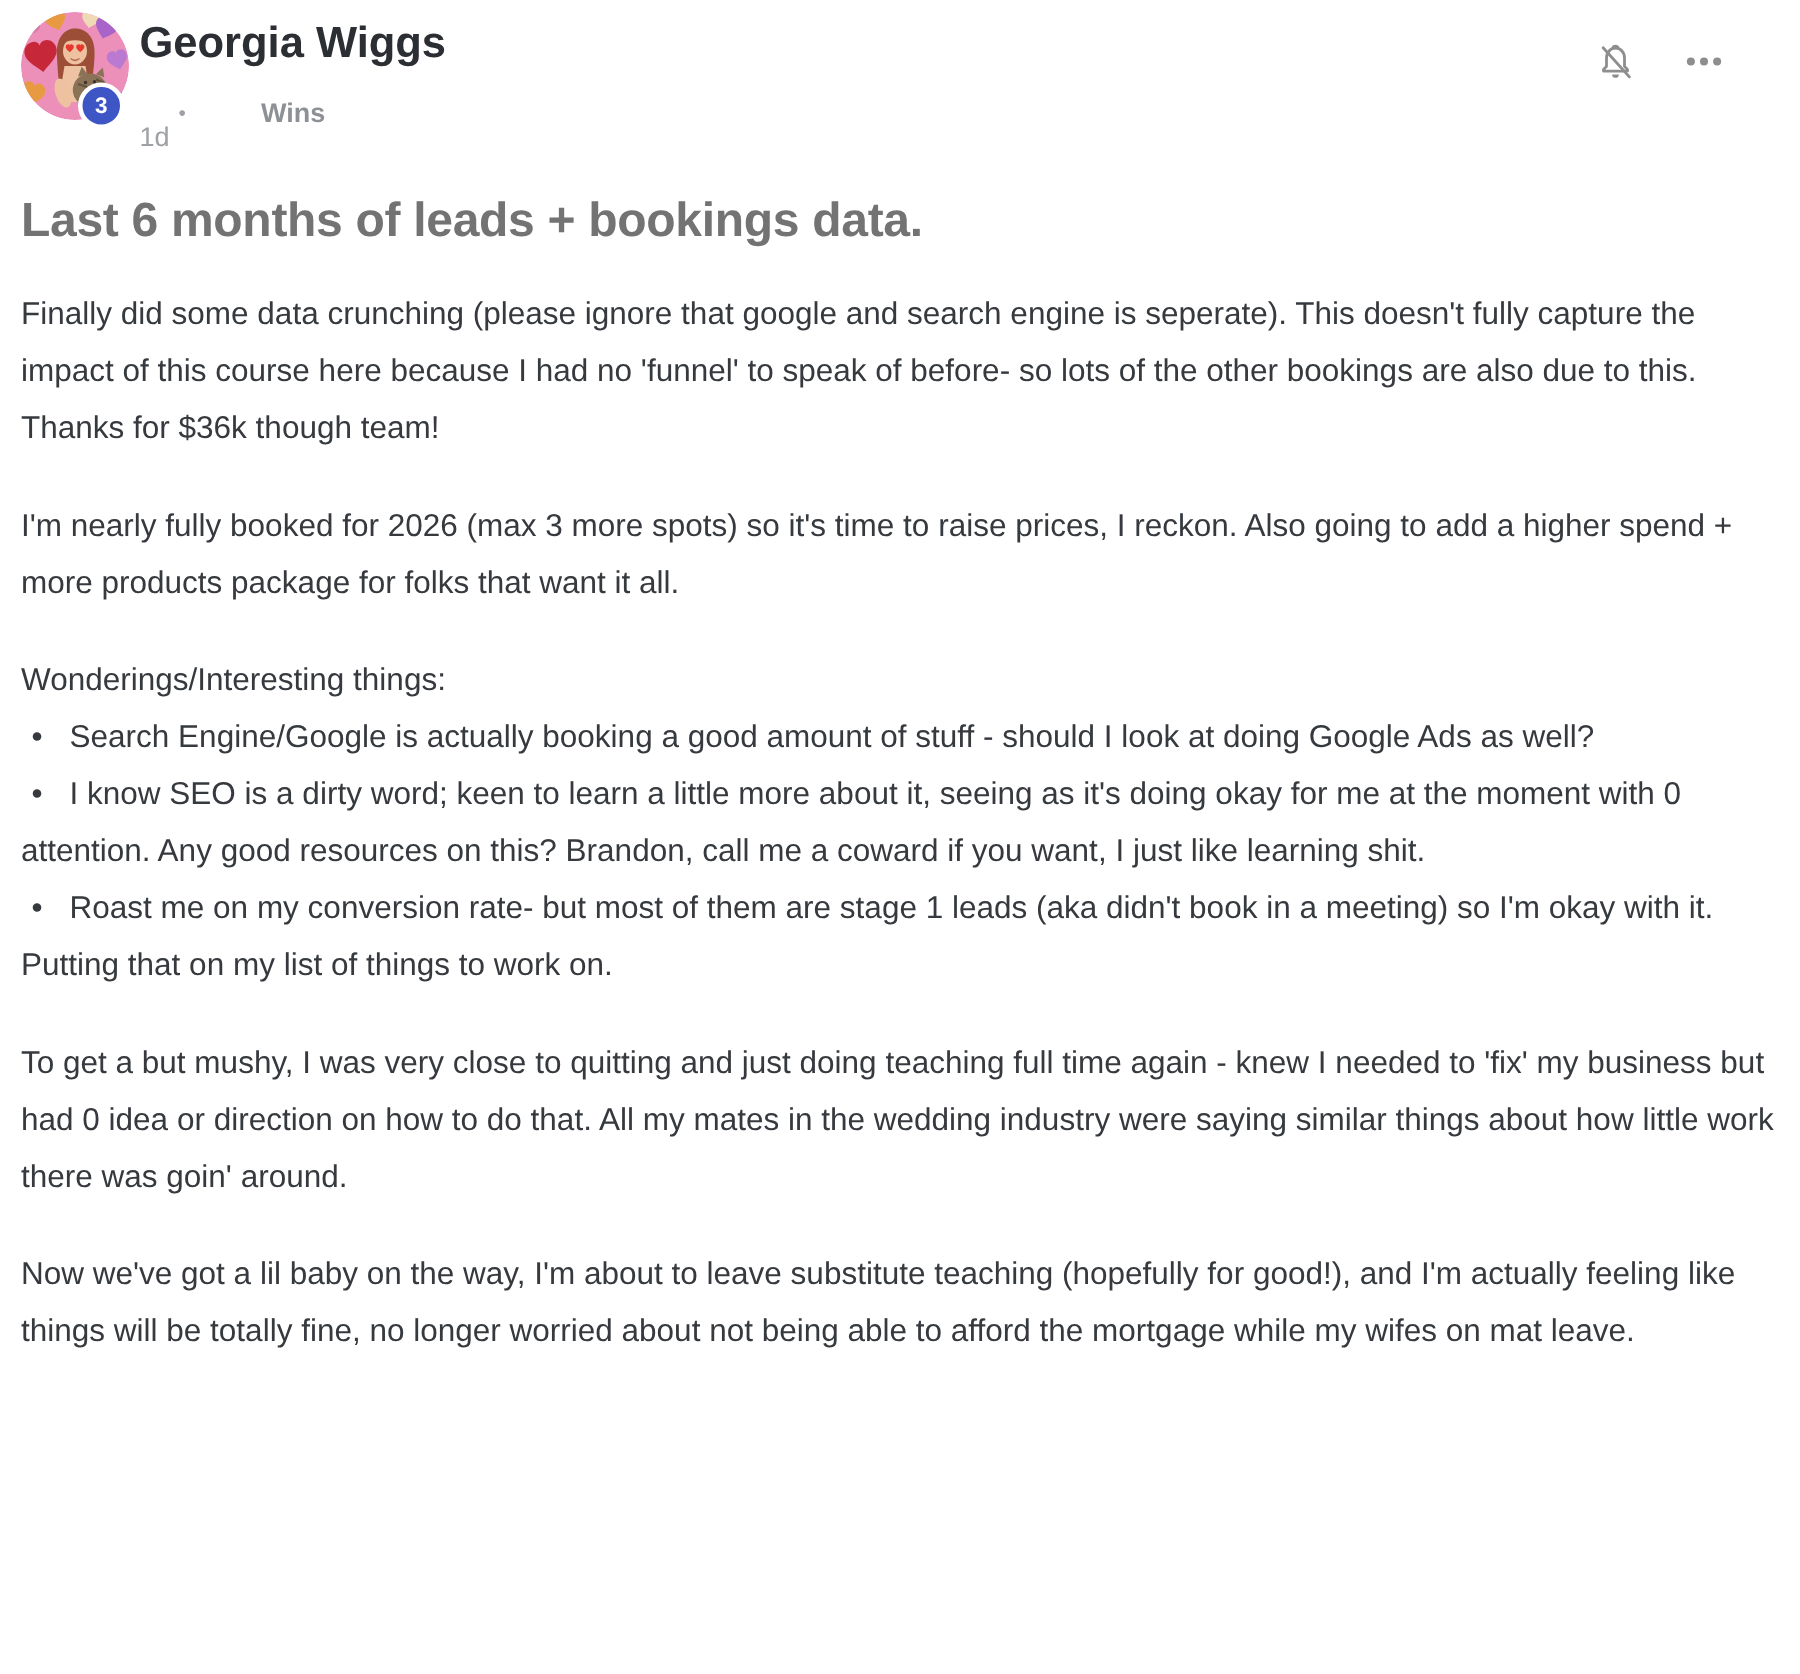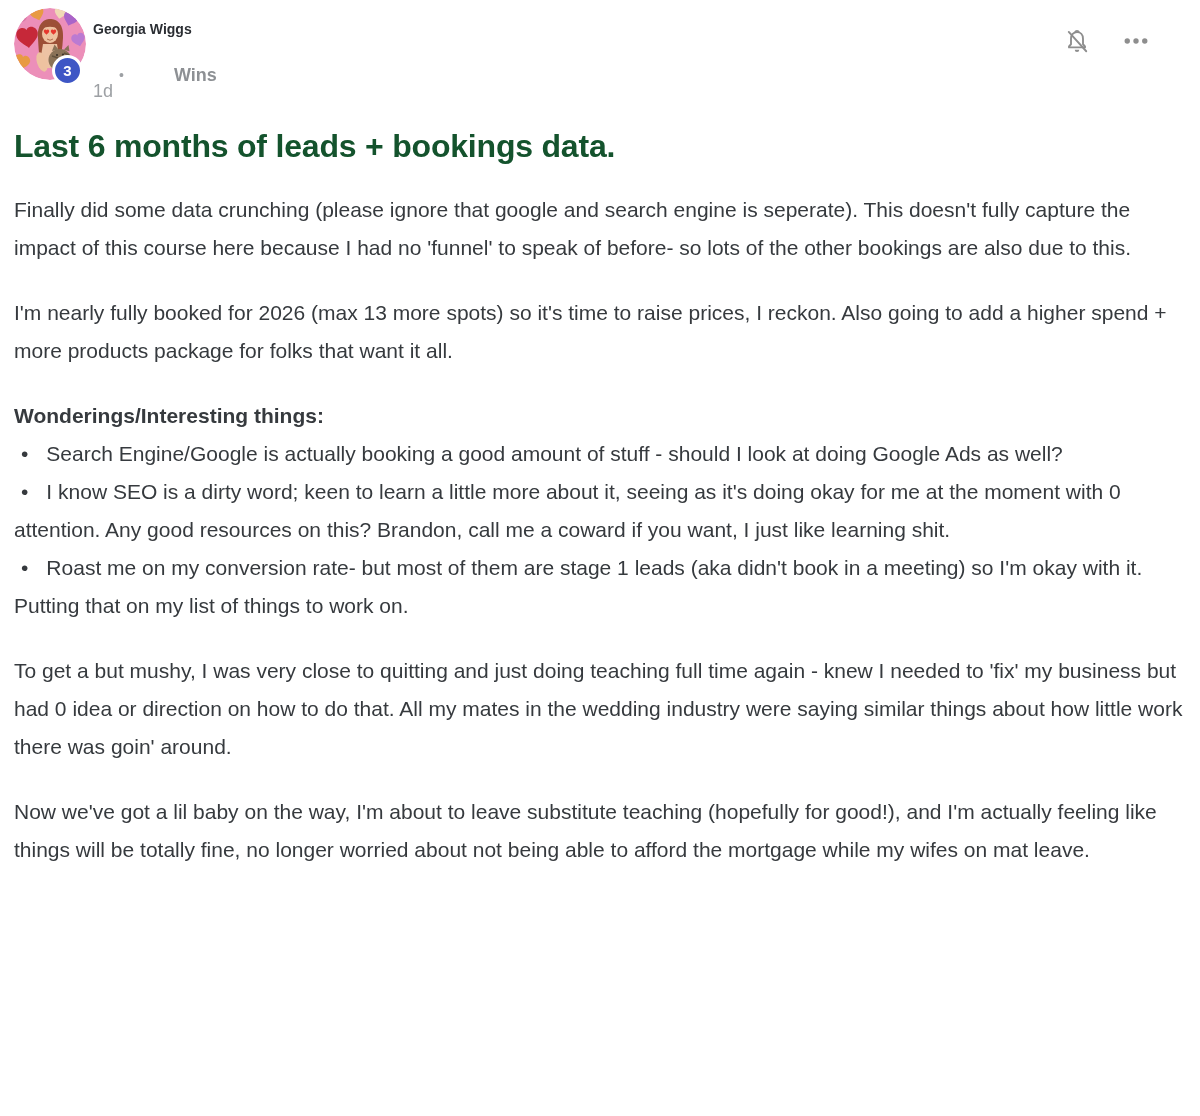--- a/index.html
+++ b/index.html
@@ -7,35 +7,35 @@
   .page { width:1200px; min-height:1116px; box-sizing:border-box; padding:8px 14px 20px 14px; background:#fff; }
 
   
   .post-header { display:flex; align-items:flex-start; margin-bottom:24px; }
   .avatar-wrap { position:relative; width:72px; height:72px; flex:0 0 auto; cursor:pointer; }
   .avatar-svg { width:72px; height:72px; border-radius:50%; display:block; }
   .level-badge { position:absolute; left:38px; top:47px; width:25px; height:25px; background:#3e56c5;
     border:3px solid #fff; border-radius:50%; color:#fff; font-size:15px; font-weight:bold;
     display:flex; align-items:center; justify-content:center; }
   .author-block { margin-left:7px; padding-top:7px; }
-  .author-name { font-size:14px; font-weight:bold; color:#2b2e33; line-height:28px; cursor:pointer; }
+  .author-name { font-size:29px; font-weight:bold; color:#2b2e33; line-height:28px; cursor:pointer; }
   .post-meta { margin-top:5px; font-size:18px; line-height:22px; color:#9da0a4; display:flex; align-items:center; gap:6px; }
   .meta-time { cursor:pointer;margin-top:32px; }
   .meta-sep { font-size:14px; }
   .meta-space { font-weight:bold; color:#8d9094; cursor:pointer;margin-left:44px; }
   .header-actions { margin-left:auto; display:flex; align-items:center; gap:26px; padding-right:34px; margin-top:16px; }
   .icon-btn { background:none; border:none; padding:2px; margin:0; cursor:pointer; line-height:0; }
 
   
-  .post-title { font-size:32px; font-weight:bold; color:#14532d; margin:0 0 25px 0; letter-spacing:-0.2px; line-height:40px; }
+  .post-title { font-size:32px; font-weight:bold; color:#737373; margin:0 0 25px 0; letter-spacing:-0.2px; line-height:40px; }
 
   
   .post-body { font-size:21px; line-height:38px; color:#363a3e; }
   .post-body p { margin:0 0 27px 0; }
-  .post-body p.tight { margin-bottom:0;font-weight:bold; }
+  .post-body p.tight { margin-bottom:0; }
   .bullet-list { margin:0 0 27px 0; }
   .bullet-dot { display:inline-block; margin-left:7px; margin-right:18px; }
 </style>
 </head>
 <body>
 
 <div class="page">
 
   <header class="post-header">
     <div class="avatar-wrap">
@@ -104,23 +104,24 @@
       </button>
     </div>
   </header>
 
   <h1 class="post-title">Last 6 months of leads + bookings data.</h1>
 
   <div class="post-body">
 
     <p>
       <span>Finally did some data crunching (please ignore that google and search engine is seperate). This doesn't fully capture the impact of this course here because I had no 'funnel' to speak of before- so lots of the other bookings are also due to this.</span><br>
+      <span>Thanks for $36k though team!</span>
     </p>
 
-    <p>I'm nearly fully booked for 2026 (max 13 more spots) so it's time to raise prices, I reckon. Also going to add a higher spend + more products package for folks that want it all.</p>
+    <p>I'm nearly fully booked for 2026 (max 3 more spots) so it's time to raise prices, I reckon. Also going to add a higher spend + more products package for folks that want it all.</p>
 
     <p class="tight">Wonderings/Interesting things:</p>
 
     <div class="bullet-list">
       <div class="bullet-item">
         <span class="bullet-dot">•</span><span>Search Engine/Google is actually booking a good amount of stuff - should I look at doing Google Ads as well?</span>
       </div>
       <div class="bullet-item">
         <span class="bullet-dot">•</span><span>I know SEO is a dirty word; keen to learn a little more about it, seeing as it's doing okay for me at the moment with 0 attention. Any good resources on this? Brandon, call me a coward if you want, I just like learning shit.</span>
       </div>

